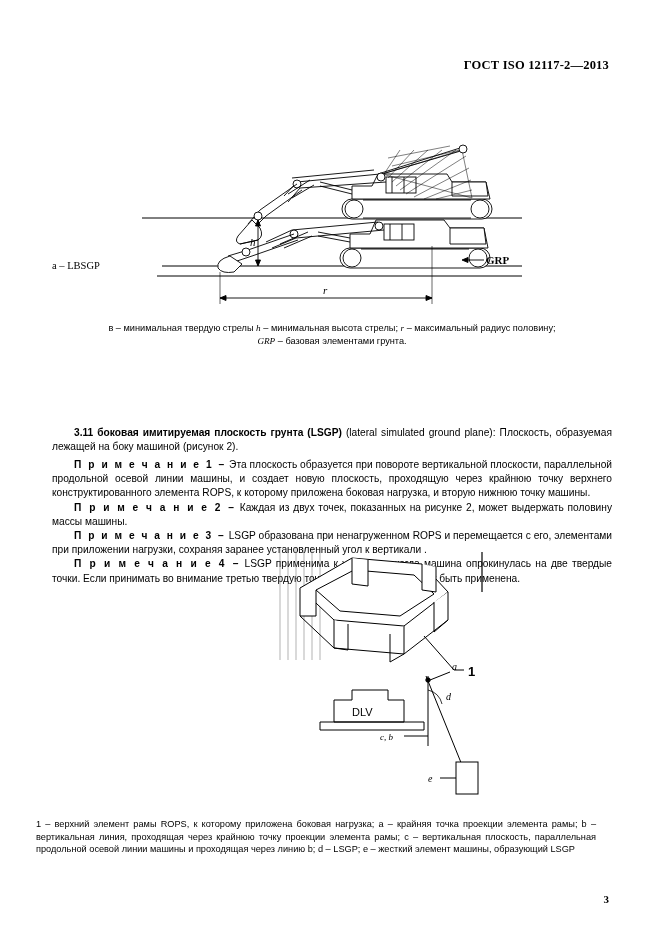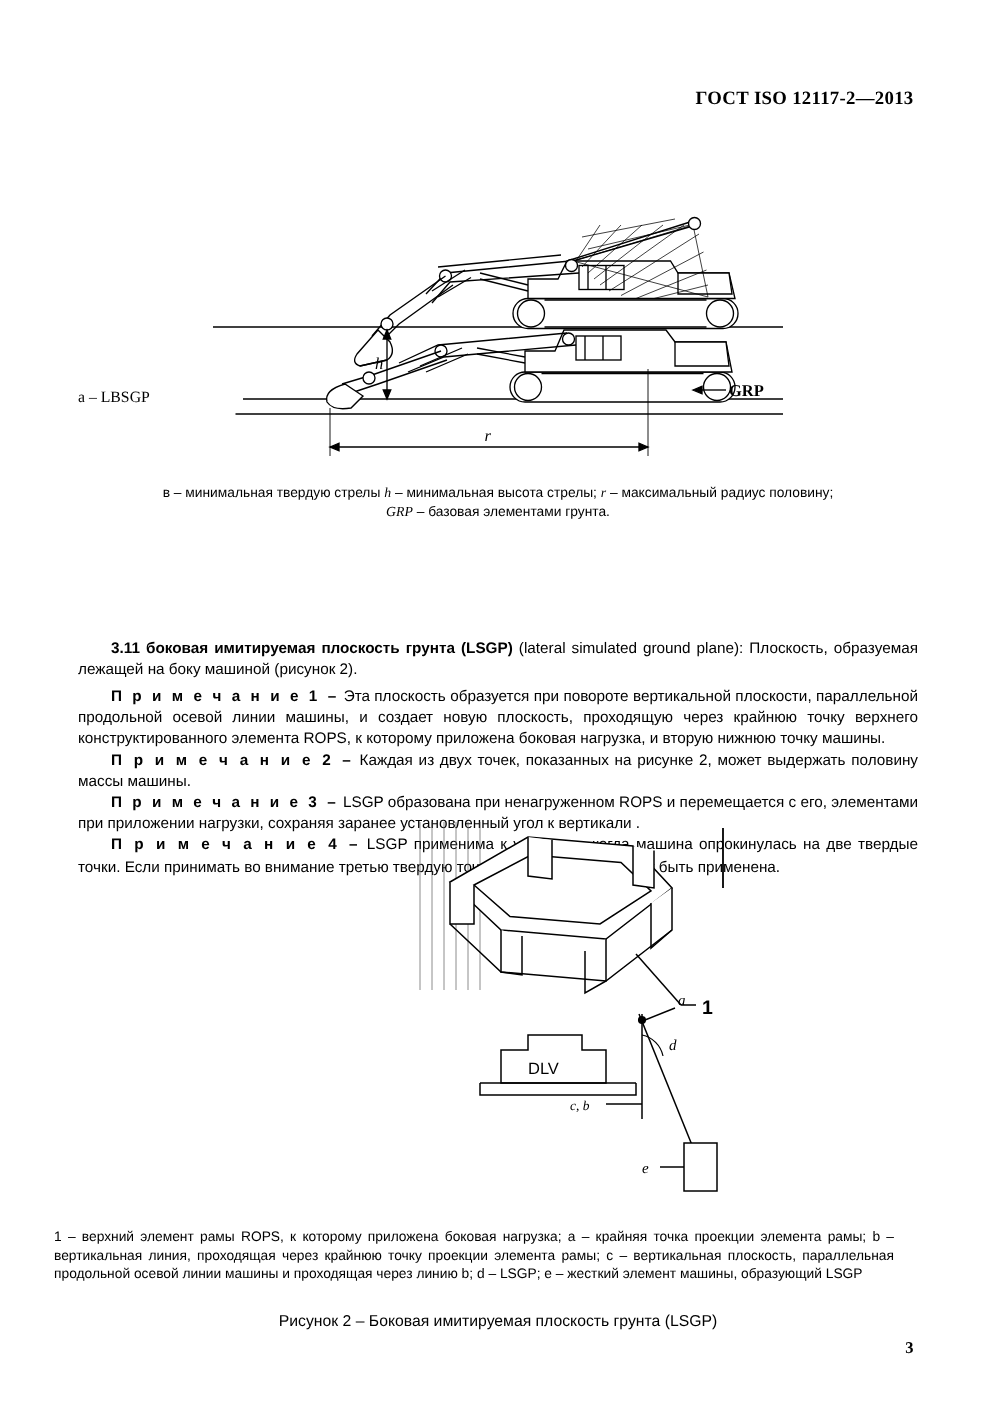--- a/index.html
+++ b/index.html
@@ -319,17 +319,16 @@
       <text x="400" y="130" font-family="Liberation Serif, serif" font-size="10" font-style="italic">a</text>
       <text x="394" y="160" font-family="Liberation Serif, serif" font-size="10" font-style="italic">d</text>
       <text x="328" y="200" font-family="Liberation Serif, serif" font-size="9" font-style="italic">c, b</text>
       <text x="376" y="242" font-family="Liberation Serif, serif" font-size="10" font-style="italic">e</text>
       <text x="300" y="176" font-family="Liberation Sans, sans-serif" font-size="11">DLV</text>
     </svg>
   </div>
 
   <div class="legend2">1 – верхний элемент рамы ROPS, к которому приложена боковая нагрузка; a – крайняя точка проекции элемента рамы; b – вертикальная линия, проходящая через крайнюю точку проекции элемента  рамы; c – вертикальная плоскость, параллельная продольной осевой линии машины и проходящая через линию b; d – LSGP; e – жесткий элемент машины, образующий LSGP</div>
 
-  <div class="fig2-caption">Рисунок 2 – Боковая имитируемая плоскость грунта (LSGP)</div>
 
   <div class="pagenum">3</div>
 
 </div>
 
 </body></html>

